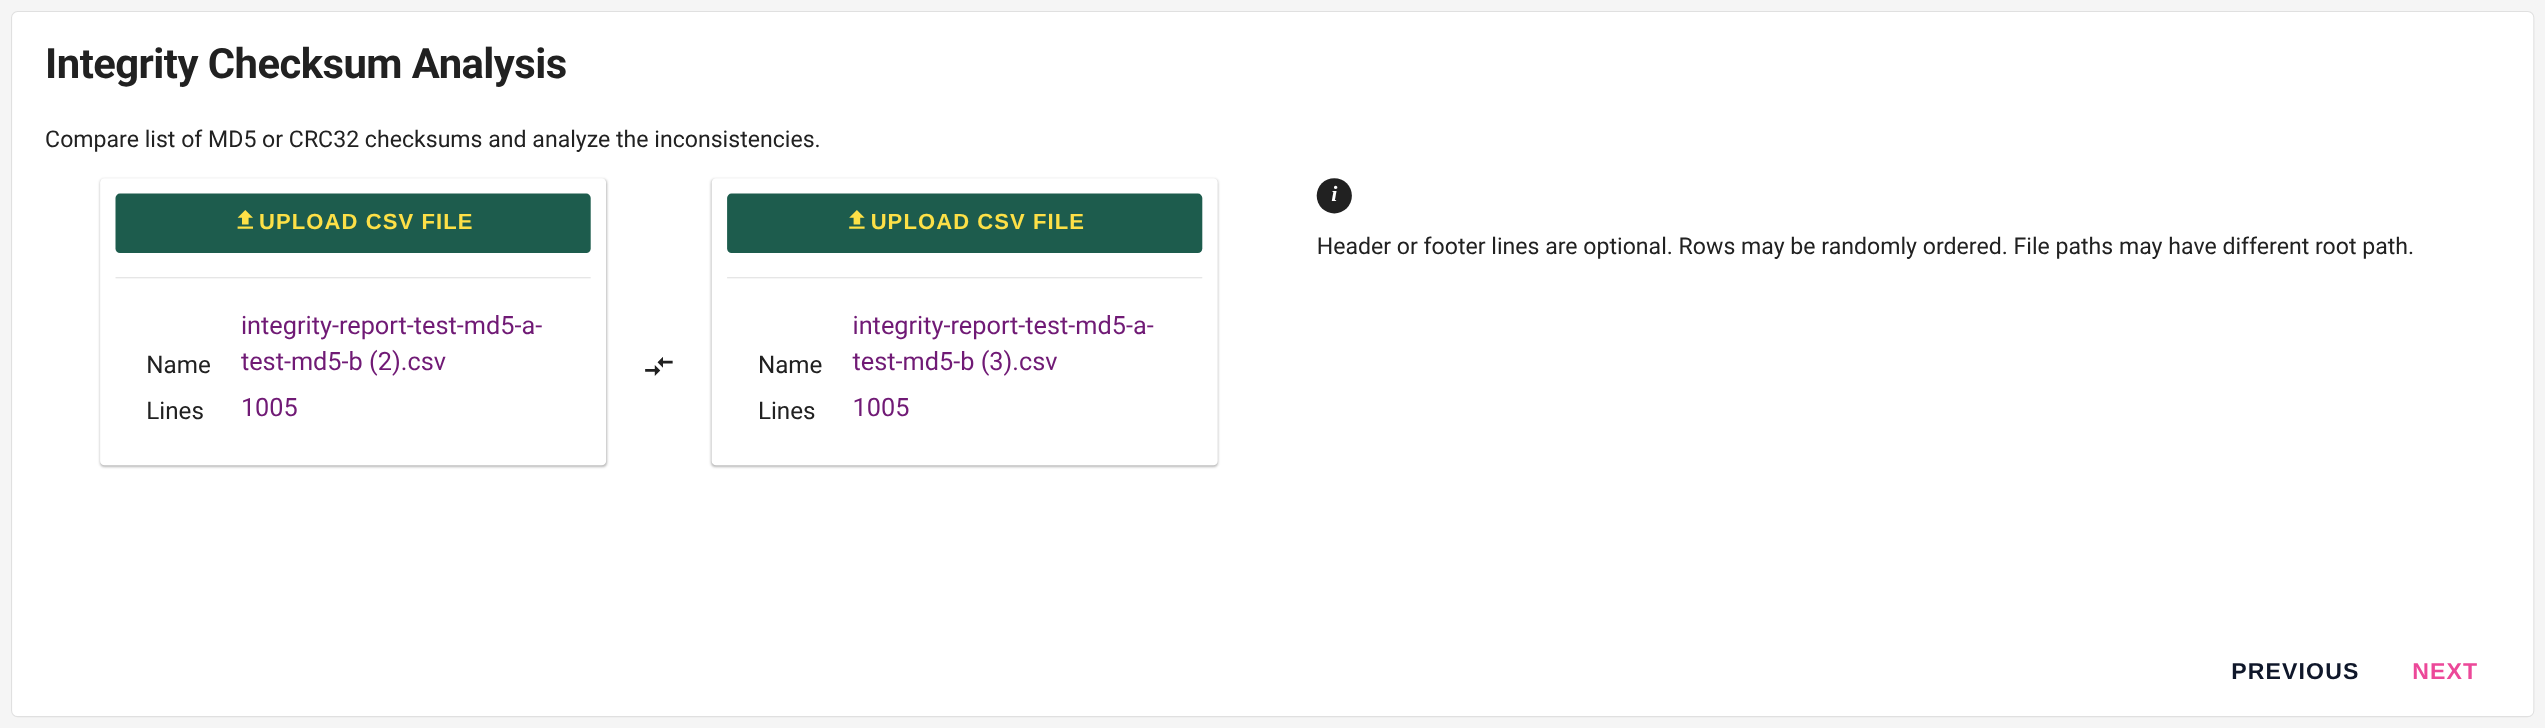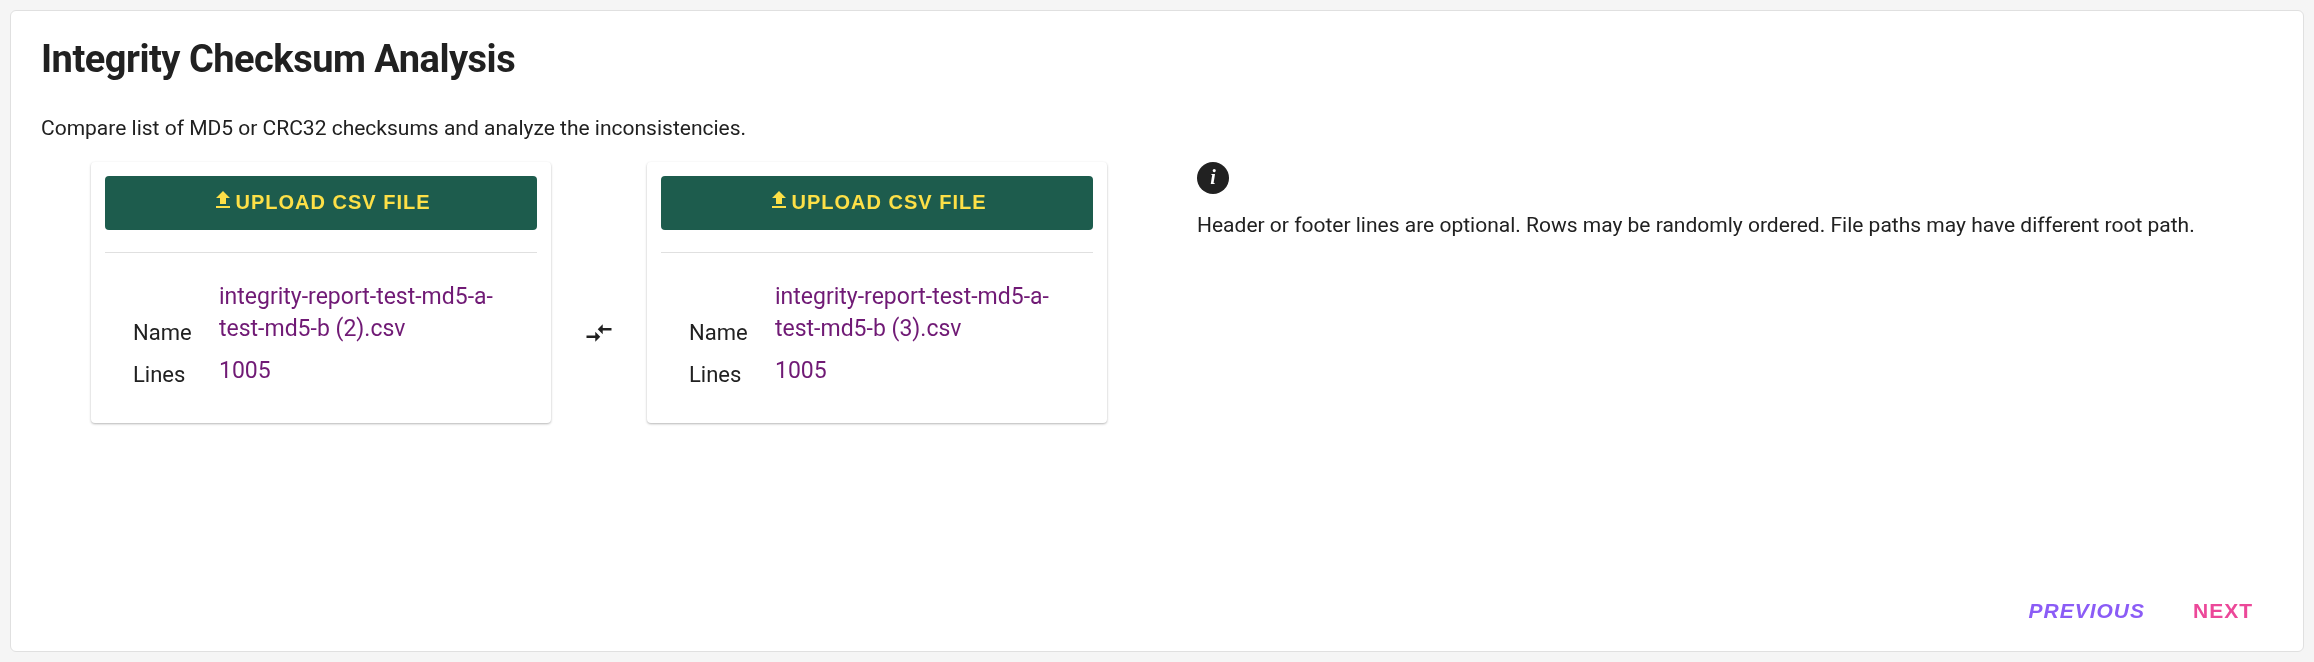--- a/index.html
+++ b/index.html
@@ -140,21 +140,21 @@
   }
   .nav-btn {
     background: transparent;
     border: none;
     font-size: 21px;
     font-weight: 700;
     letter-spacing: 1px;
     cursor: pointer;
     padding: 8px 4px;
   }
-  .nav-btn.prev { color: #8b5cf6; cursor: default; font-style: italic; }
+  .nav-btn.prev { color: #0f172a; cursor: default; }
   .nav-btn.next { color: #ec4899; }
 </style>
 </head>
 <body>
 
 <div class="page">
   <div class="card">
 
     <h1 class="title">Integrity Checksum Analysis</h1>
     <p class="subtitle">Compare list of MD5 or CRC32 checksums and analyze the inconsistencies.</p>

